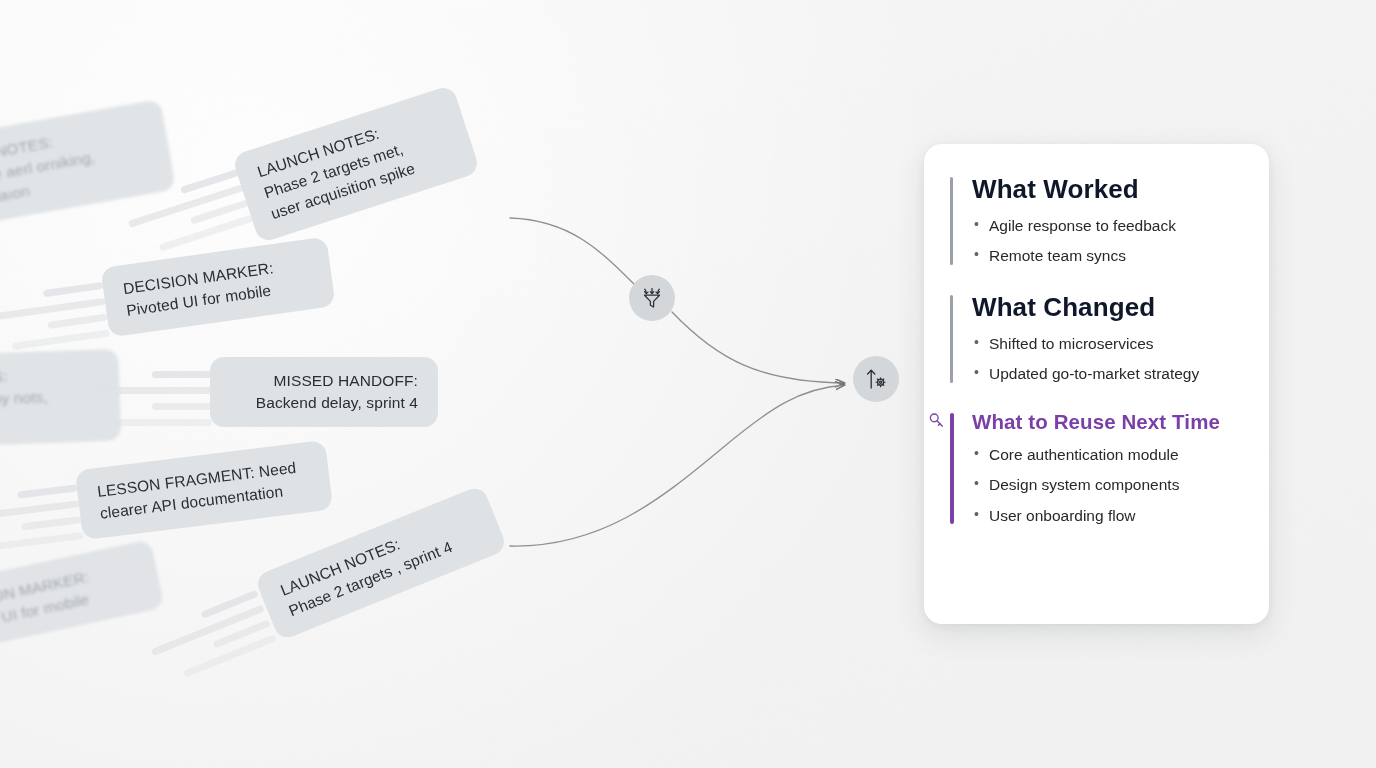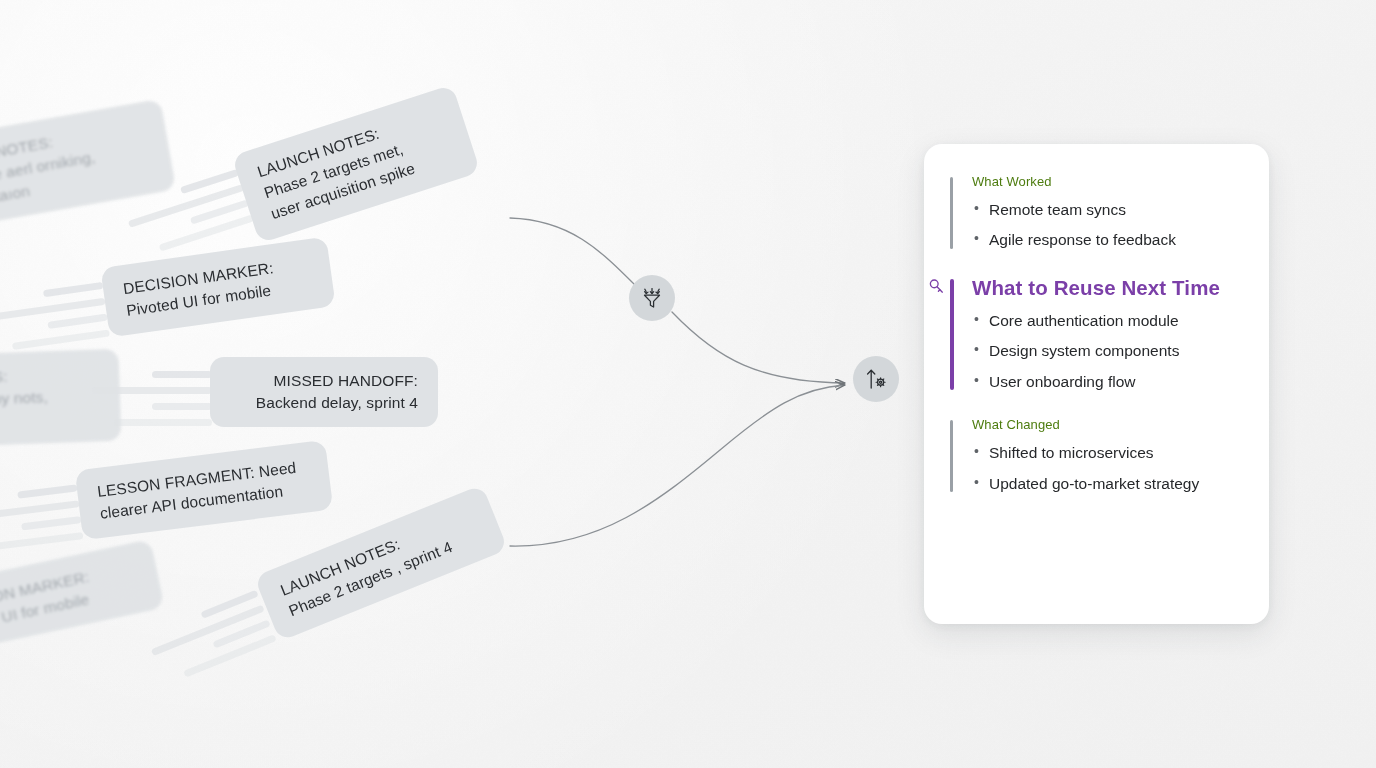--- a/index.html
+++ b/index.html
@@ -100,23 +100,23 @@
     left: 0;
     top: 3px;
     bottom: 3px;
     width: 3px;
     border-radius: 2px;
     background: #9aa0a6;
   }
   .section.highlight .accent { background: #7B3FA8; width: 3.5px; }
 
   .sec-title {
-    font-size: 13px;
-    font-weight: 400;
-    color: #4d7c0f;
+    font-size: 26px;
+    font-weight: 700;
+    color: #0f172a;
     margin: 0 0 10px 0;
     letter-spacing: .1px;
   }
   .section.highlight .sec-title {
     color: #7B3FA8;
     font-weight: 700;
     font-size: 20.5px;
   }
   .bullets { list-style: none; margin: 0; padding: 0; }
   .bullets li {
@@ -261,42 +261,42 @@
       </svg>
     </div>
   </div>
 
 <div id="summary-card">
   <div id="sections-host">
       <div class="section">
         <div class="accent"></div>
         <h2 class="sec-title">What Worked</h2>
         <ul class="bullets">
+          <li>Agile response to feedback</li>
           <li>Remote team syncs</li>
-          <li>Agile response to feedback</li>
+        </ul>
+      </div>
+      <div class="section">
+        <div class="accent"></div>
+        <h2 class="sec-title">What Changed</h2>
+        <ul class="bullets">
+          <li>Shifted to microservices</li>
+          <li>Updated go-to-market strategy</li>
         </ul>
       </div>
       <div class="section highlight">
         <svg class="key-icon" viewBox="0 0 18 18">
           <g fill="none" stroke="#7B3FA8" stroke-width="1.4" stroke-linecap="round" stroke-linejoin="round">
             <circle cx="6.6" cy="6.2" r="4.1"></circle>
             <path d="M9.6 9.2 L15.2 15.0"></path>
             <path d="M12.6 12.4 L11.0 14.0"></path>
           </g>
         </svg>
         <div class="accent"></div>
         <h2 class="sec-title">What to Reuse Next Time</h2>
         <ul class="bullets">
           <li>Core authentication module</li>
           <li>Design system components</li>
           <li>User onboarding flow</li>
         </ul>
       </div>
-      <div class="section">
-        <div class="accent"></div>
-        <h2 class="sec-title">What Changed</h2>
-        <ul class="bullets">
-          <li>Shifted to microservices</li>
-          <li>Updated go-to-market strategy</li>
-        </ul>
-      </div>
     </div>
 </div>
 
 </body></html>

